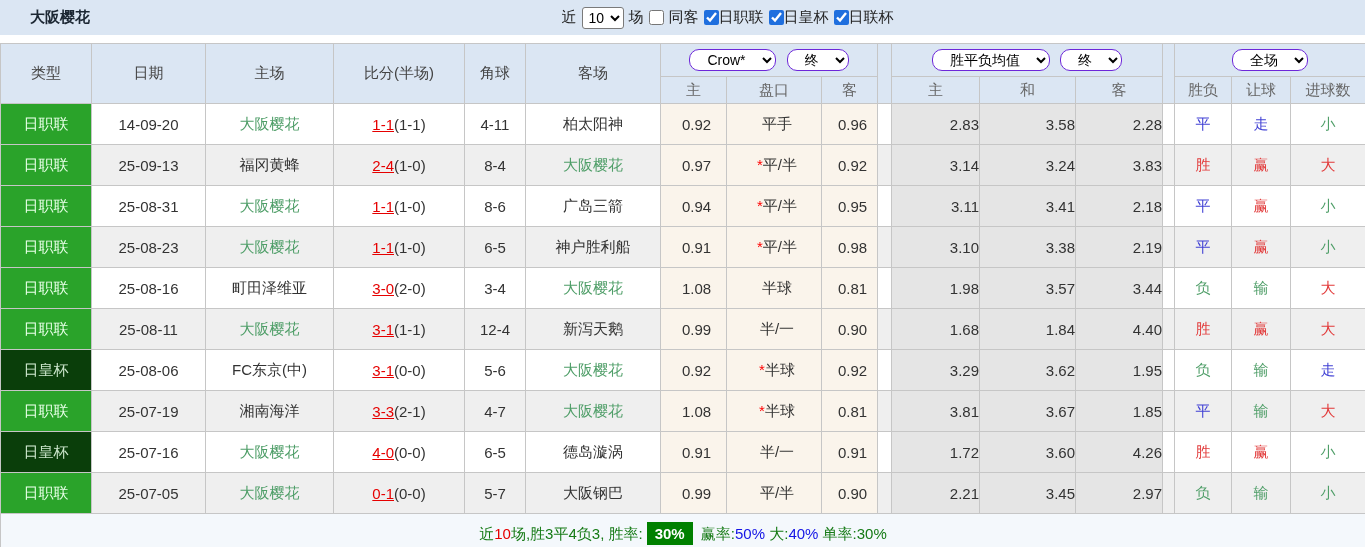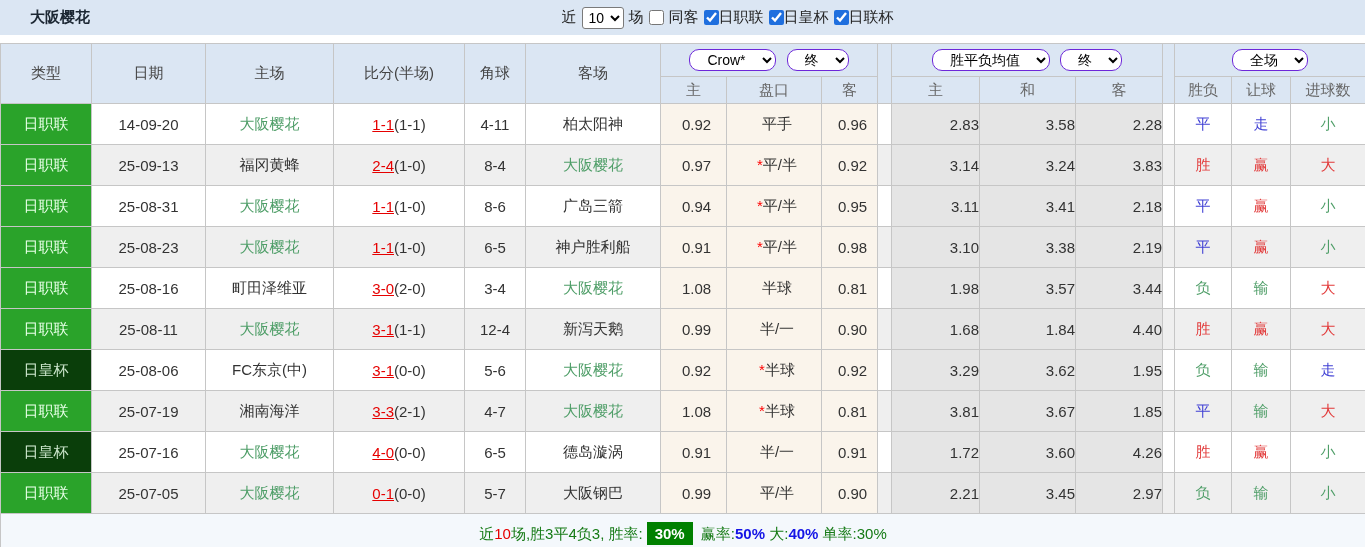--- a/index.html
+++ b/index.html
@@ -40,21 +40,21 @@
   td.badge-cup { background: #0a3e0a; color: #cfe9cf; }
   .t-red   { color: #e23b3b; }
   .t-blue  { color: #3f3fd4; }
   .t-green { color: #4f9e68; }
   .t-dark  { color: #333; }
   .score-ft { color: #e60000; text-decoration: underline; }
   .star { color: #ff0000; }
   tfoot td { height: 41px; background: #f4f8fc; border: 1px solid #c6c6c6; }
   .summary { color: #157a15; font-size: 15px; }
   .summary .s-red  { color: #e60000; }
-  .summary .s-blue { color: #1414e6; font-weight: bold; }
+  .summary .s-blue { color: #1414e6; }
   .summary .s-green{ color: #157a15; }
   .summary .s-badge {
     background: #008000; color: #fff; padding: 3px 8px; margin: 0 4px; font-weight: bold;
   }
 </style>
 </head>
 <body>
 
 <div class="topbar">
   <div class="title">大阪樱花</div>

